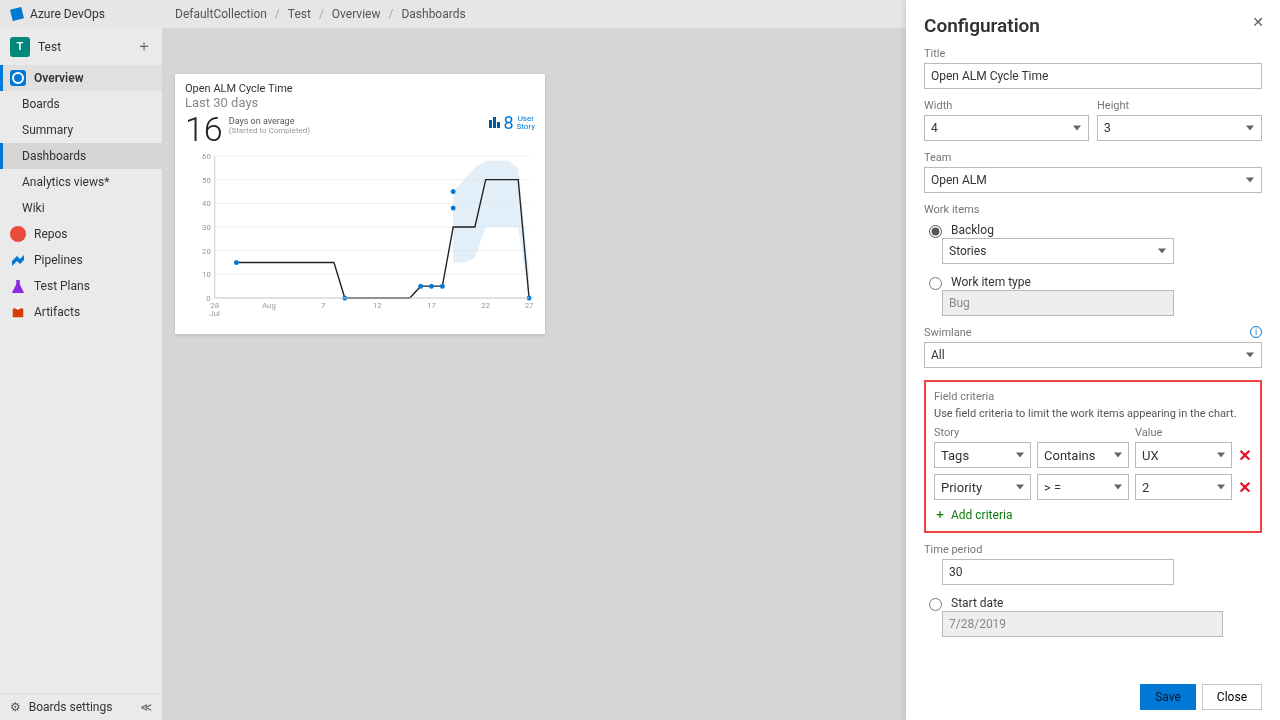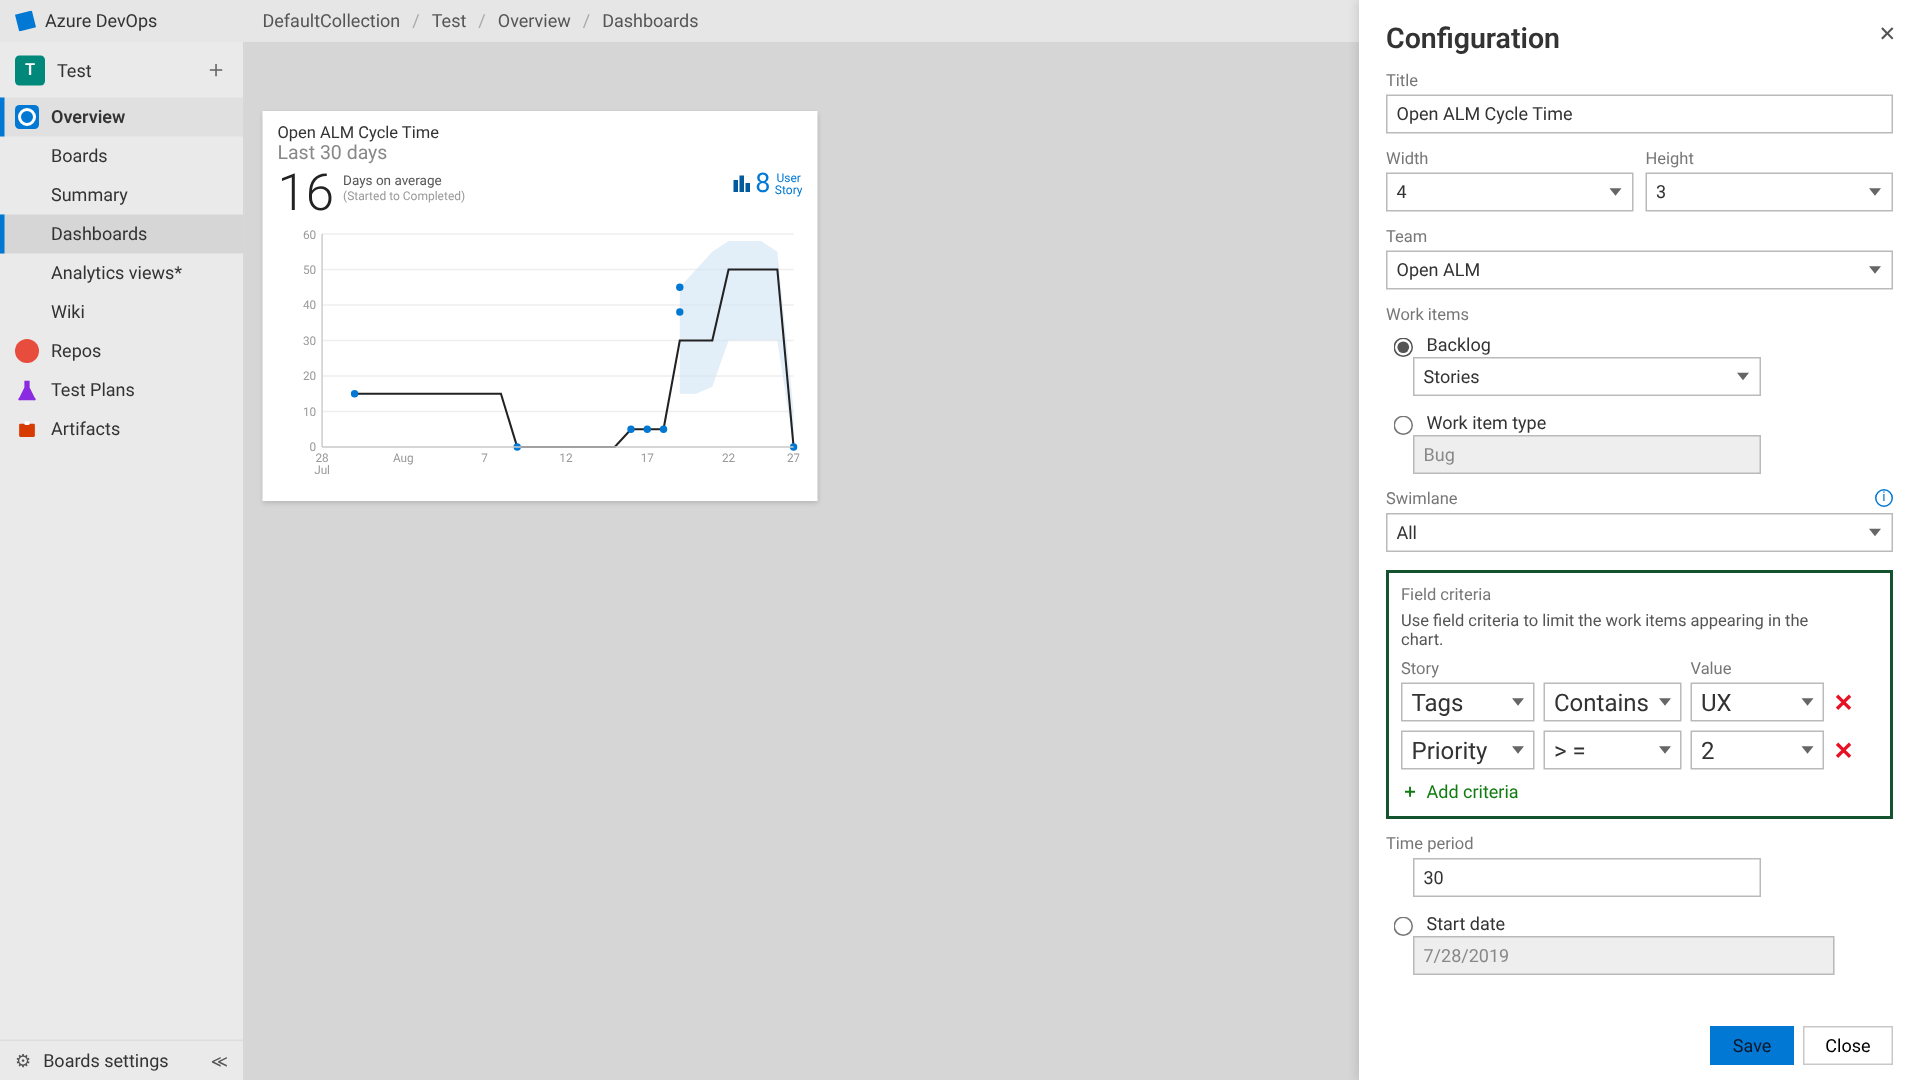--- a/index.html
+++ b/index.html
@@ -12,21 +12,21 @@
   .breadcrumb span.sep { color:#aaa; }
   .sidebar { position:absolute; left:0; top:28px; bottom:0; width:163px; background:#eaeaea; border-right:1px solid #d6d6d6; display:flex; flex-direction:column; }
   .project-header { display:flex; align-items:center; gap:8px; padding:8px 10px; }
   .project-av { width:20px; height:20px; background:#00897b; border-radius:3px; display:flex;align-items:center;justify-content:center;color:#fff;font-size:11px;font-weight:600;}
   .plus-icon { margin-left:auto; color:#666; font-size:16px; }
   .nav-item { display:flex; align-items:center; gap:8px; padding:6px 10px; font-size:12px; color:#333; position:relative; height:26px;}
   .nav-item.active { background:#e0e0e0; font-weight:600;}
   .nav-item.active::before { content:""; position:absolute; left:0; top:0; bottom:0; width:3px; background:#0078d4;}
   .nav-item.sel { background:#d6d6d6; }
   .nav-item.sel::before { content:""; position:absolute; left:0; top:0; bottom:0; width:3px; background:#0078d4;}
-  .nav-item.sub { padding-left:34px; font-size:12px; }
+  .nav-item.sub { padding-left:22px; font-size:12px; }
   .nav-ico { width:16px; height:16px; border-radius:3px; display:inline-flex;align-items:center;justify-content:center;font-size:11px;}
   .ico-overview{ background:linear-gradient(#0078d4,#0078d4);} 
   .ico-overview::after{content:"";width:8px;height:8px;border:2px solid #fff;border-radius:50%;}
   .ico-repos{ background:#e74c3c; border-radius:50%;}
   .ico-pipes svg{width:16px;height:16px;}
   .ico-plans svg{width:14px;height:14px;}
   .ico-art svg{width:14px;height:14px;}
   .bottom-bar { margin-top:auto; border-top:1px solid #ddd; display:flex; align-items:center; padding:6px 10px; gap:8px; }
   .gear { color:#555;}
   .collapse-ico { margin-left:auto; color:#555; font-size:11px;}
@@ -60,27 +60,27 @@
   .input::placeholder{color:#999;}
   .row2 { display:flex; gap:8px;}
   .row2 > div { flex:1; }
   .radio-row { display:flex; align-items:center; gap:6px; margin-top:6px; font-size:12px; color:#333;}
   .radio-row input[type=radio]{ accent-color:#555;}
   .disabled-field { background:#eee !important; color:#888 !important;}
   .dd { position:relative;}
   .dd::after { content:""; position:absolute; right:8px; top:50%; width:0;height:0;border-left:4px solid transparent;border-right:4px solid transparent;border-top:5px solid #666; transform:translateY(-50%);}
   .info-ico { float:right; width:12px;height:12px;border:1px solid #0078d4;border-radius:50%;color:#0078d4;font-size:9px;display:inline-flex;align-items:center;justify-content:center;}
   
-  .criteria-box { border:2px solid #14532d; padding:8px 24px 8px 8px; margin-top:12px;}
+  .criteria-box { border:2px solid #ef4444; padding:8px 8px 8px 8px; margin-top:12px;}
   .criteria-box .field-label{ margin-top:0;}
   .criteria-desc { font-size:11px; color:#555; margin:4px 0 6px;}
   .crit-header { display:flex; gap:6px; font-size:11px; color:#777; margin-bottom:3px;}
   .crit-header .c1{flex:1;} .crit-header .c3{flex:1;}
   .crit-row { display:flex; gap:6px; margin-bottom:6px; align-items:center;}
-  .crit-sel { flex:1; height:26px; border:1px solid #bababa; padding:0 6px; font-size:16px; position:relative; background:#fff; display:flex;align-items:center;}
+  .crit-sel { flex:1; height:26px; border:1px solid #bababa; padding:0 6px; font-size:13px; position:relative; background:#fff; display:flex;align-items:center;}
   .crit-sel.narrow{ flex:0 0 92px;}
   .crit-sel::after { content:""; position:absolute; right:6px; top:50%; width:0;height:0;border-left:4px solid transparent;border-right:4px solid transparent;border-top:5px solid #666; transform:translateY(-50%);}
   .del-x { color:#e81123; font-weight:600; font-size:16px; width:14px; text-align:center; cursor:pointer;}
   .add-crit { color:#107c10; font-size:12px; display:flex;align-items:center;gap:5px; margin-top:4px; cursor:pointer;}
   .footer-btns { position:absolute; bottom:10px; right:18px; display:flex; gap:6px;}
   .btn { height:26px; padding:0 14px; font-size:12px; border:1px solid #c8c8c8; background:#fff; cursor:pointer;}
   .btn.primary{ background:#0078d4; color:#0f172a; border-color:#0078d4;}
 </style>
 </head>
 <body>
@@ -122,20 +122,28 @@
   </div>
   <div class="nav-item sub">
     <span>Analytics views*</span>
   </div>
   <div class="nav-item sub">
     <span>Wiki</span>
   </div>
   <div class="nav-item">
     <span class="nav-ico ico-repos"></span>
     <span>Repos</span>
+  </div>
+  <div class="nav-item">
+    <span class="nav-ico ico-pipes">
+        <svg viewBox="0 0 16 16">
+          <path fill="#0078d4" d="M2 9l5-5 3 3 4-4v5l-4 4-3-3-5 5z"></path>
+        </svg>
+      </span>
+    <span>Pipelines</span>
   </div>
   <div class="nav-item">
     <span class="nav-ico ico-plans">
         <svg viewBox="0 0 16 16">
           <path fill="#8a2be2" d="M6 1h4v5l4 8a1 1 0 0 1-1 2H3a1 1 0 0 1-1-2l4-8z"></path>
         </svg>
       </span>
     <span>Test Plans</span>
   </div>
   <div class="nav-item">

